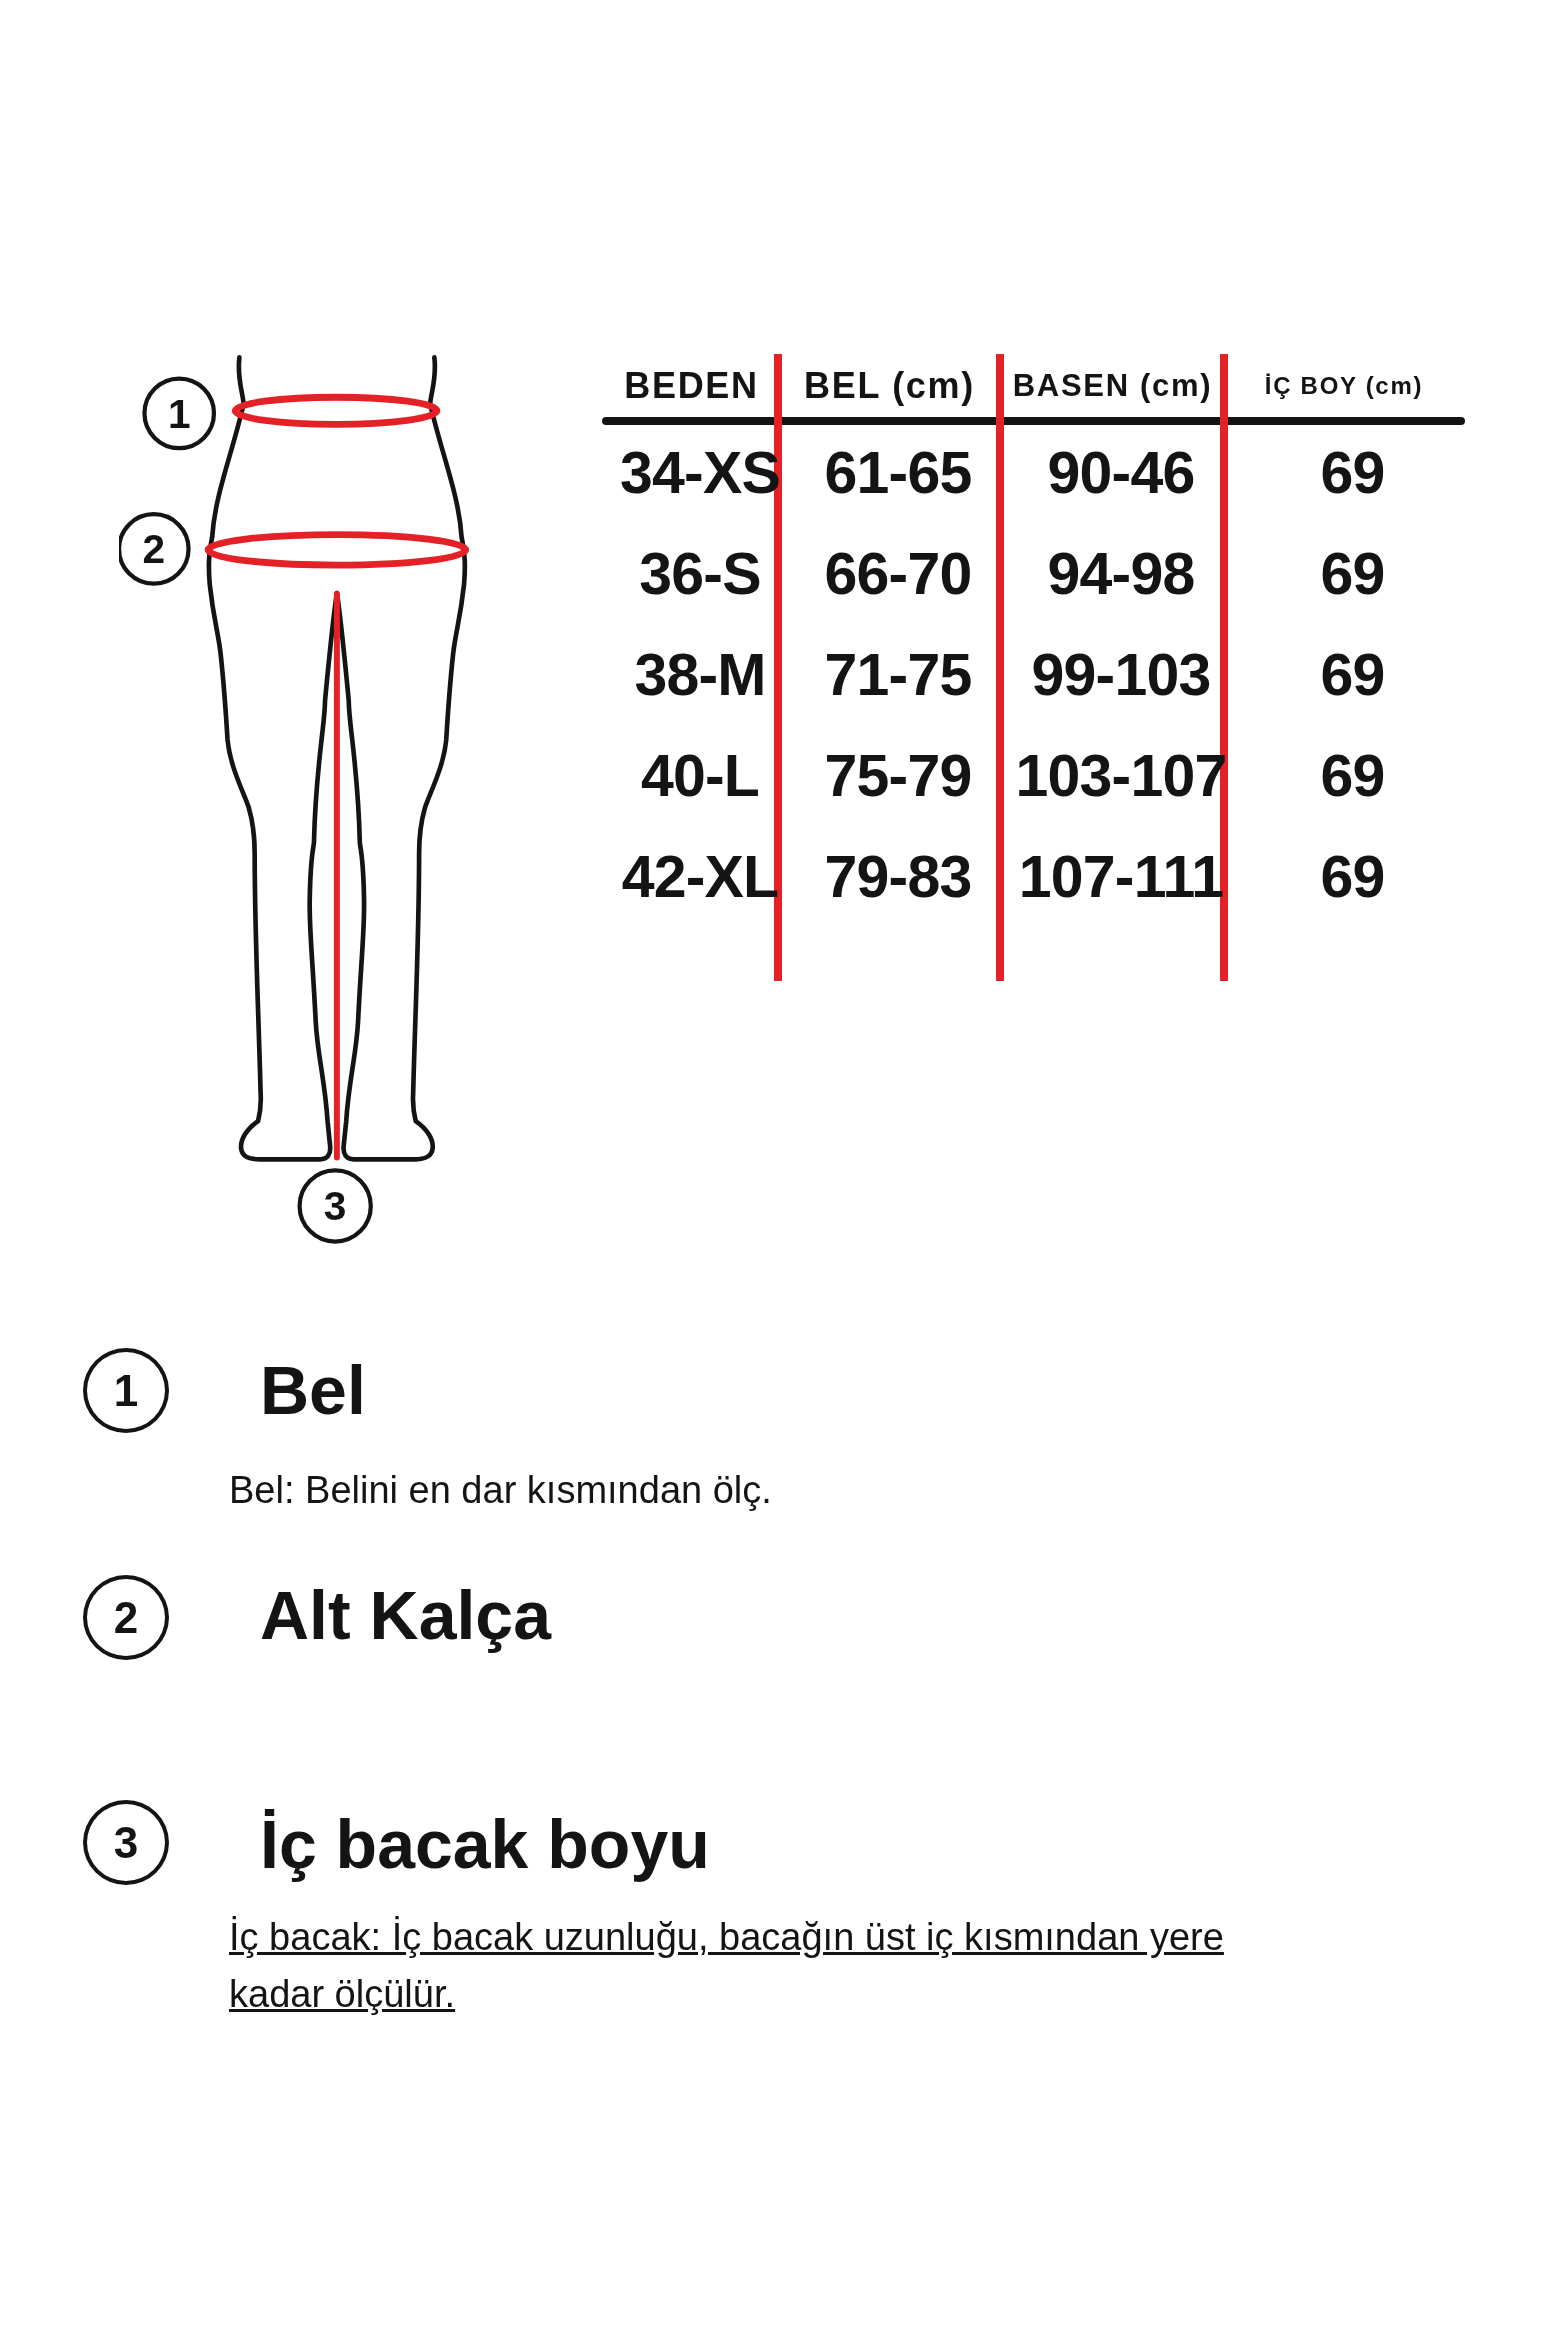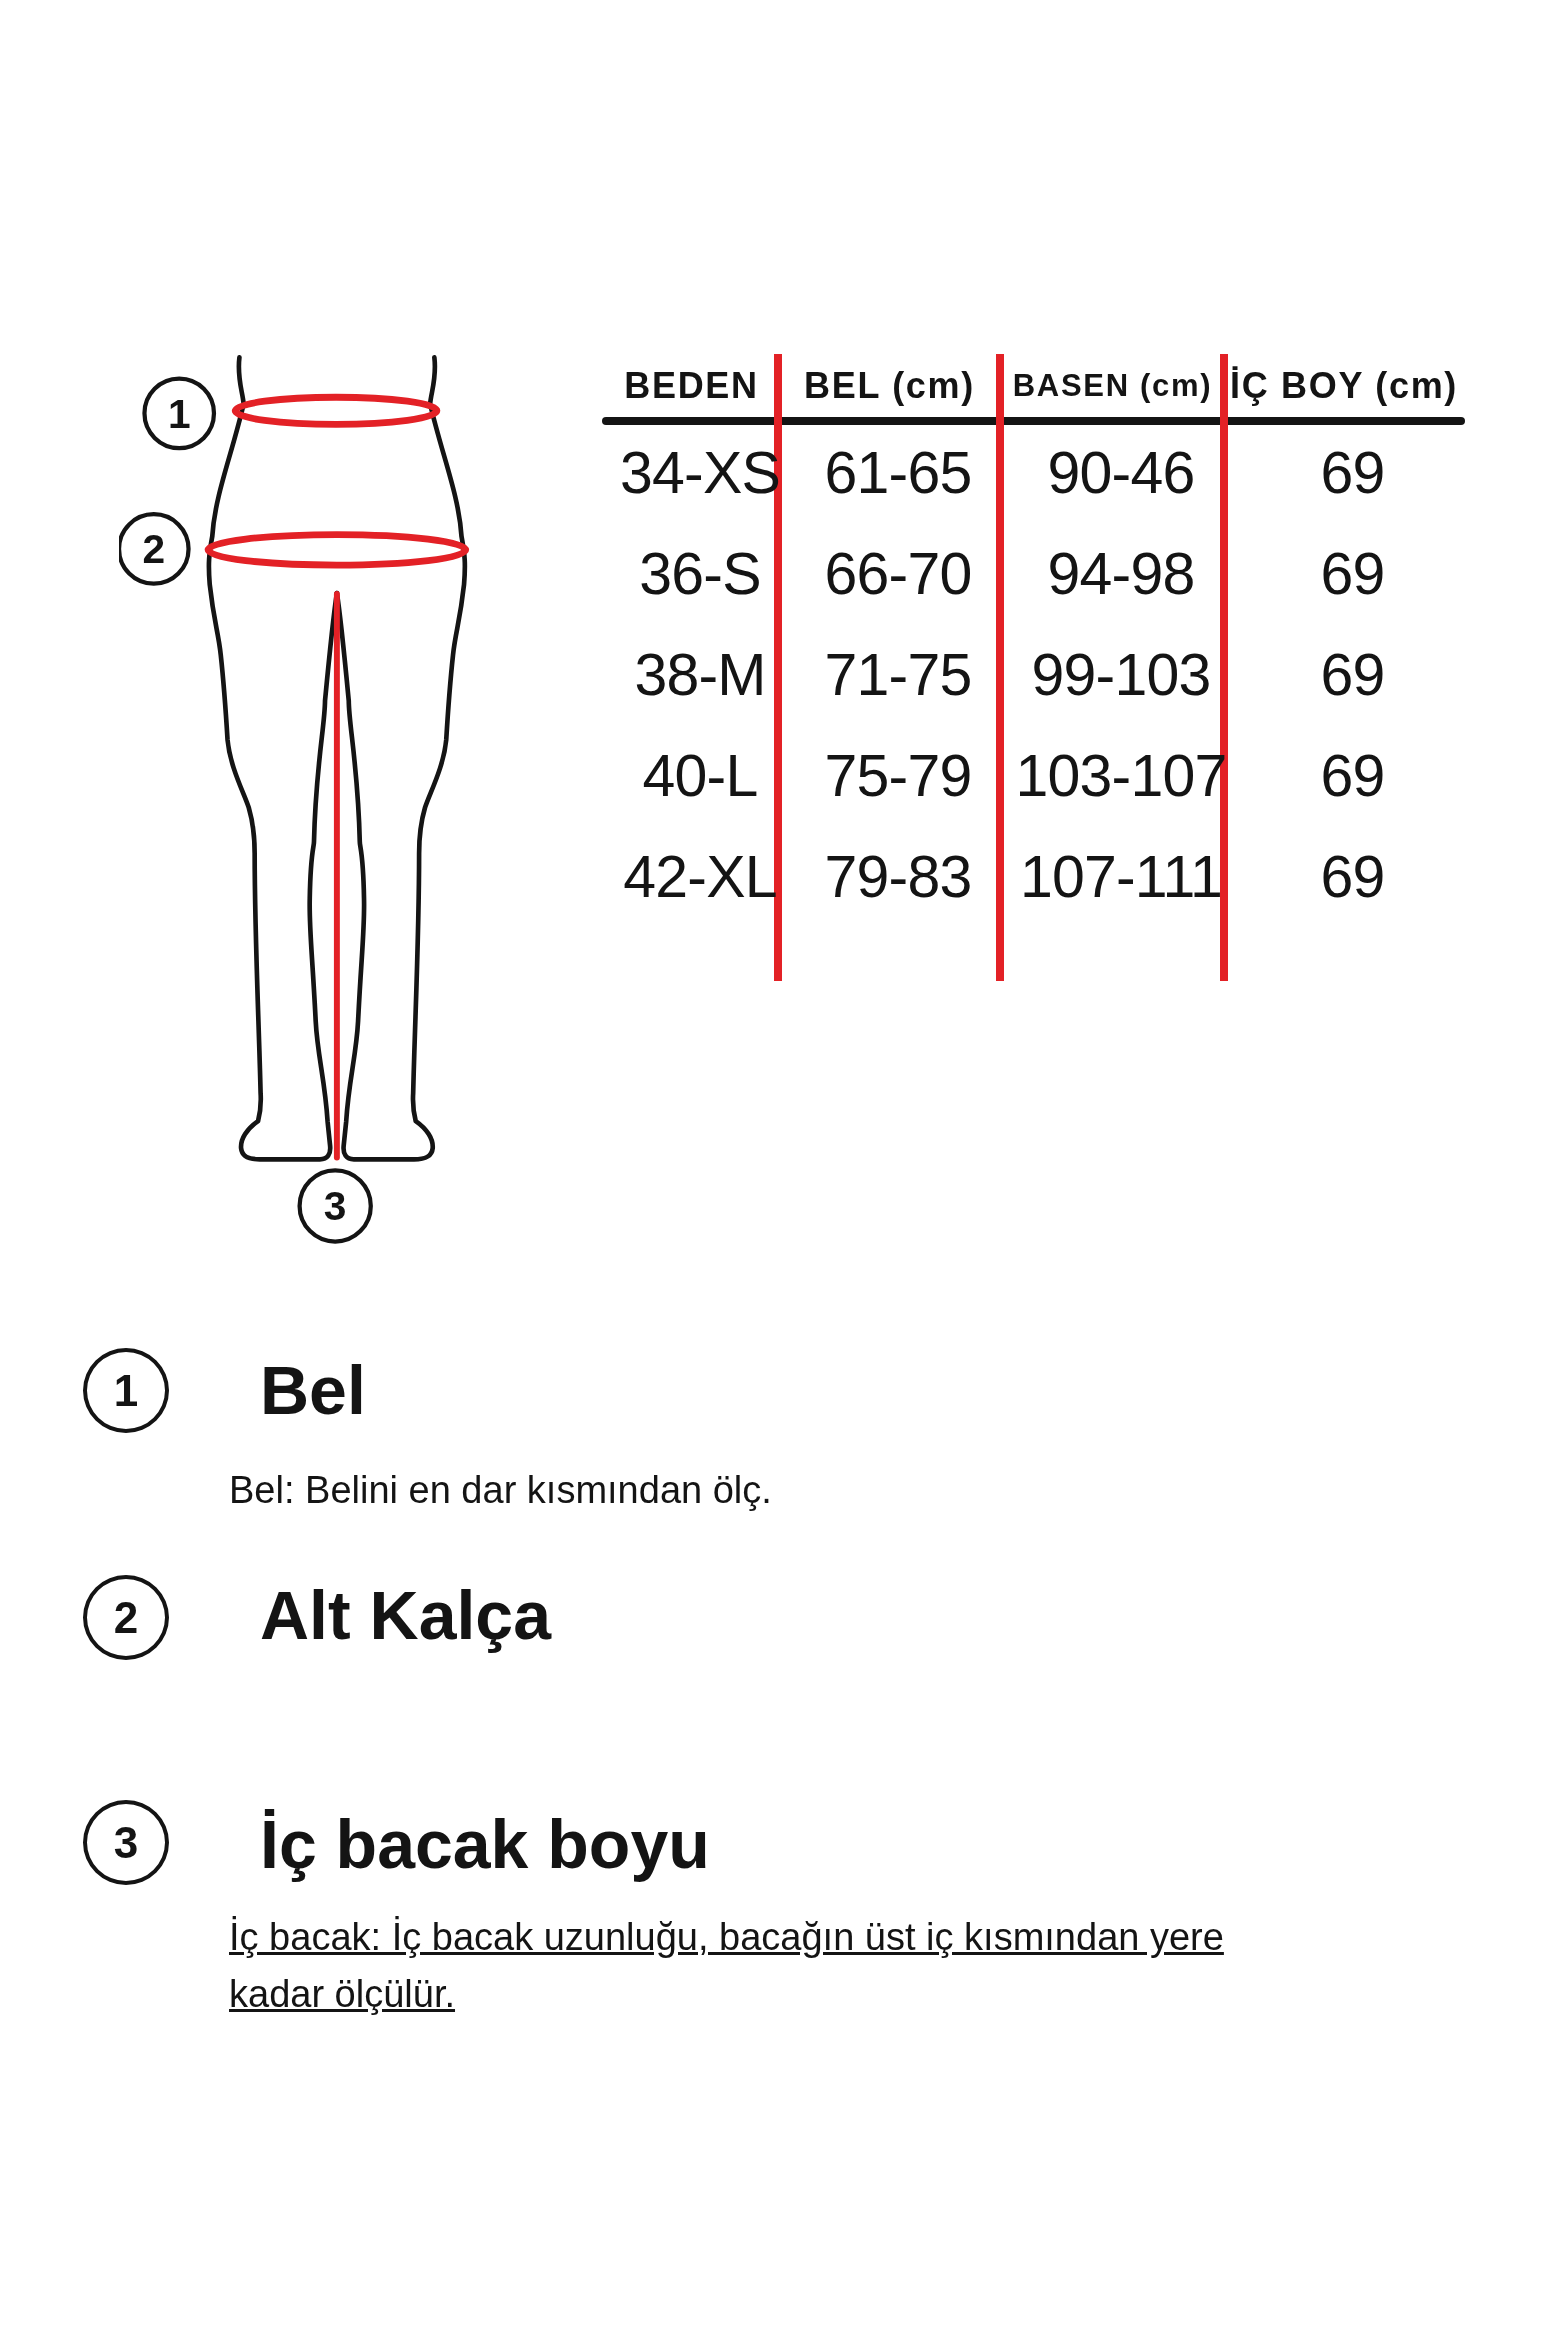--- a/index.html
+++ b/index.html
@@ -17,30 +17,30 @@
   .figure .meas{fill:none;stroke:#e32126;stroke-width:8;}
   .figure .inseam{stroke:#e32126;stroke-width:7;stroke-linecap:round;}
   .figure .marker-circle{fill:#ffffff;stroke:#141414;stroke-width:5;}
   .figure .marker-num{font-family:"Liberation Sans",sans-serif;font-size:48px;font-weight:600;fill:#141414;text-anchor:middle;}
   
   .size-table{position:absolute;left:604px;top:354px;width:859px;height:627px;}
   .thead{display:grid;grid-template-columns:175px 221px 225px 238px;height:64px;}
   .th{display:flex;align-items:center;justify-content:center;
       font-size:36px;font-weight:600;letter-spacing:1.7px;white-space:nowrap;}
   .th:nth-child(3){font-size:31px;}
-  .th:nth-child(4){font-size:36px;}
+  .th:nth-child(4){font-size:24px;}
   .header-underline{position:absolute;left:-2.5px;top:63px;width:863px;height:7.6px;background:#141414;border-radius:4.2px;}
   .vline{position:absolute;top:0;width:7.6px;height:627px;background:#e32126;}
   .vline.v1{left:170px;}
   .vline.v2{left:392px;}
   .vline.v3{left:616px;}
   .tbody{position:absolute;left:0;top:68px;width:859px;}
   .tr{display:grid;grid-template-columns:175px 221px 225px 238px;height:101px;}
   .td{display:flex;align-items:center;justify-content:center;
-      font-size:59px;font-weight:400;letter-spacing:-0.8px;white-space:nowrap;margin-left:17px;}
+      font-size:59px;font-weight:700;letter-spacing:-0.8px;white-space:nowrap;margin-left:17px;}
   
   .legend-circle{position:absolute;left:83px;width:86px;height:85px;border:4.2px solid #141414;
       border-radius:50%;box-sizing:border-box;display:flex;align-items:center;justify-content:center;
       font-size:44px;font-weight:600;background:#fff;}
   .legend-title{position:absolute;left:229px;font-size:68px;font-weight:700;line-height:71px;white-space:nowrap;margin-left:31px;}
   .legend-desc{position:absolute;left:229px;font-size:38px;font-weight:500;line-height:57px;white-space:nowrap;}
   .c1{top:1348px;} .c2{top:1575px;} .c3{top:1800px;}
   .t1{top:1355px;} .t2{top:1580px;} .t3{top:1809px;}
   .d1{top:1462px;} .d2{top:1685px;} .d3{top:1909px;text-decoration:underline;}
 </style>

